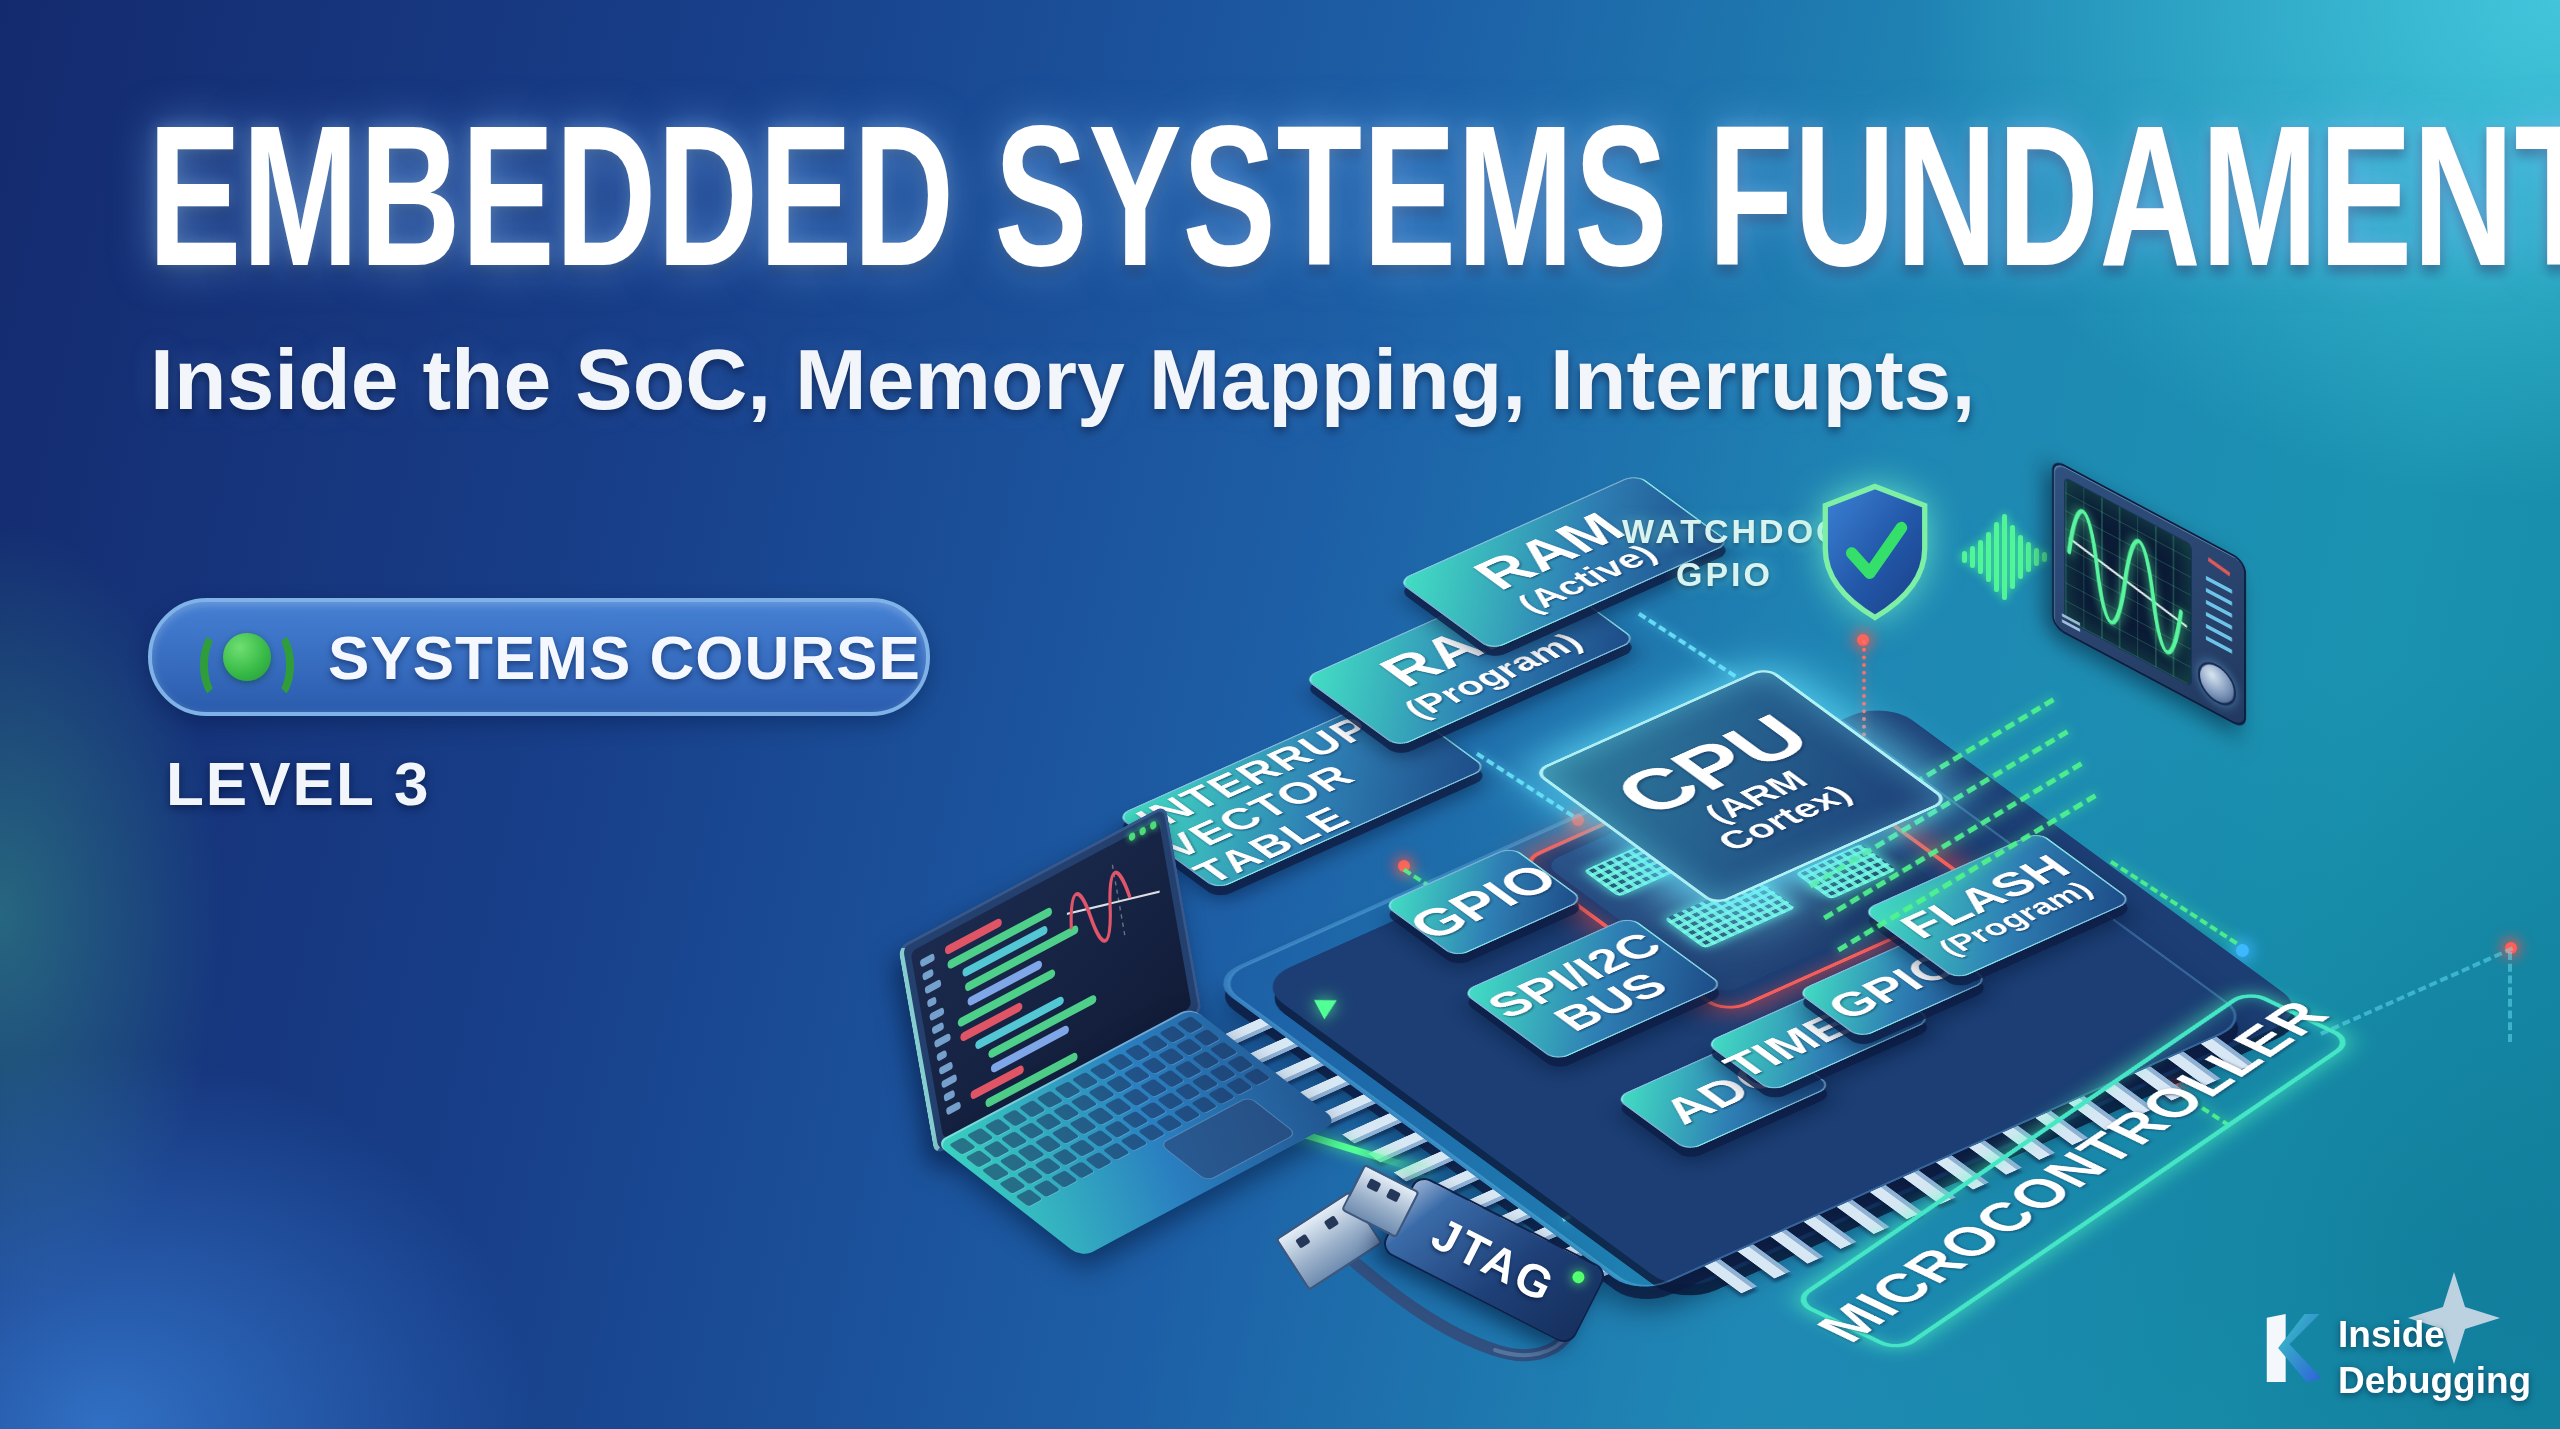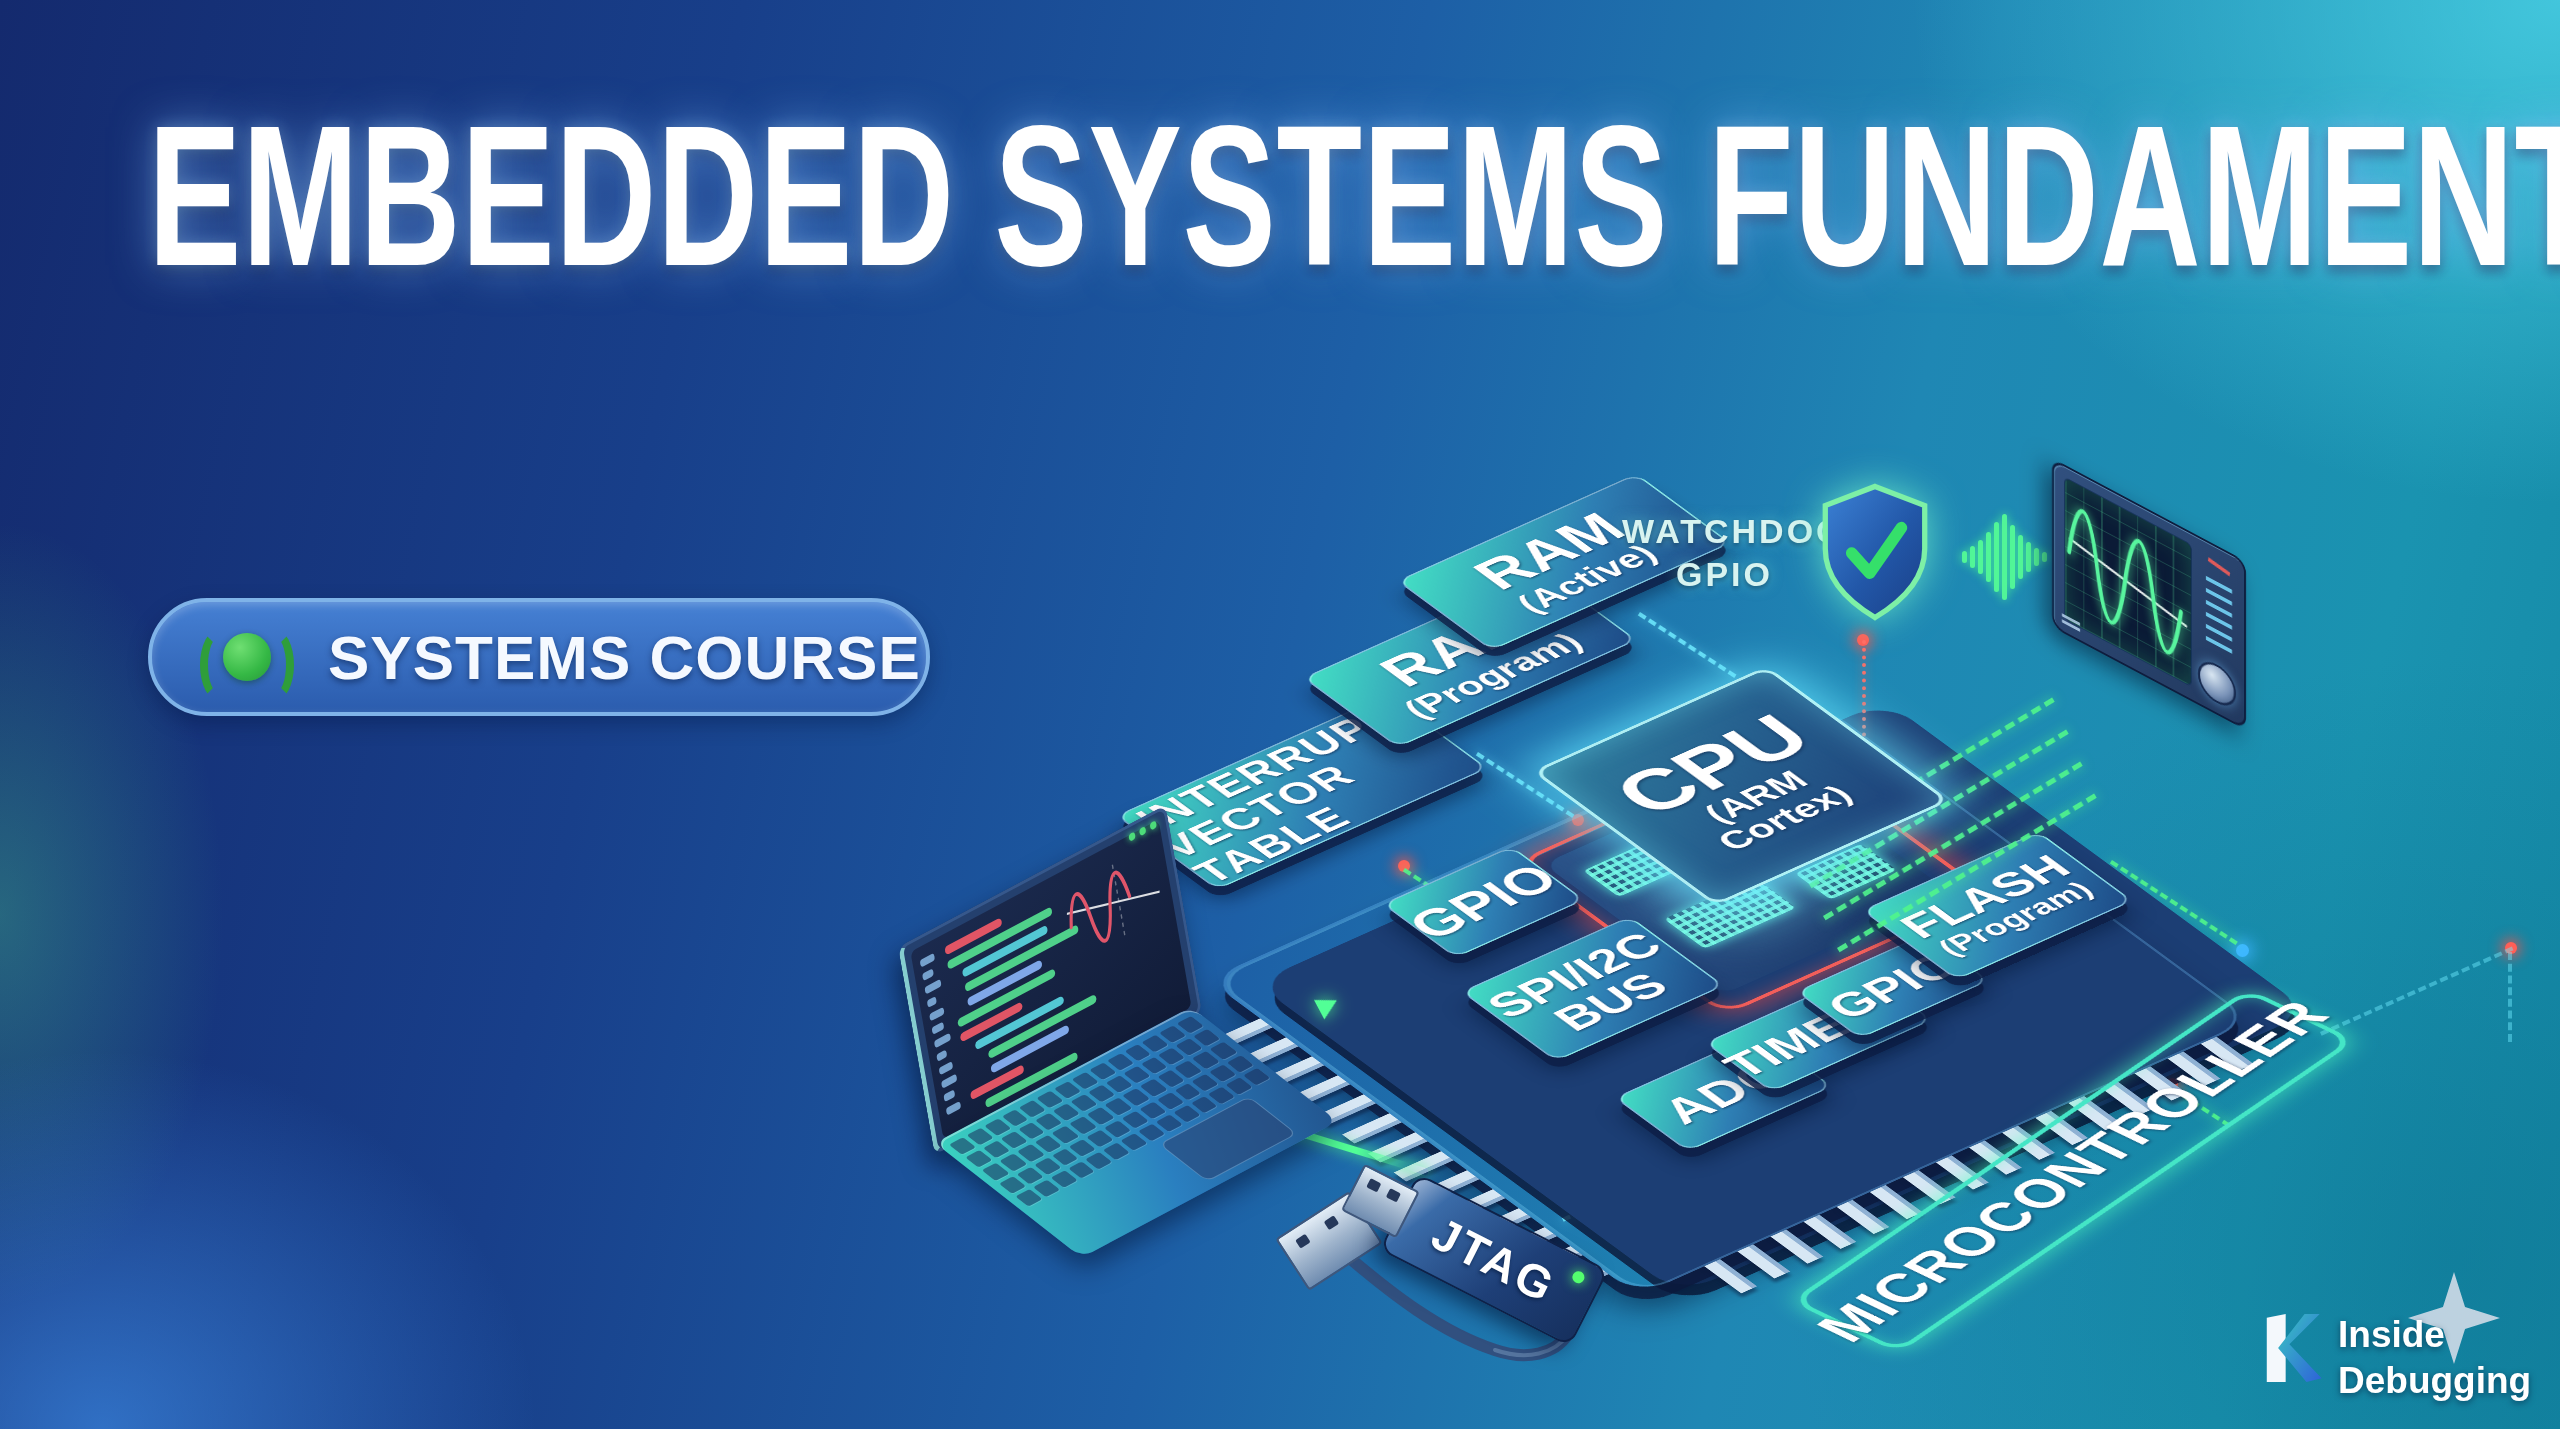--- a/index.html
+++ b/index.html
@@ -160,29 +160,31 @@
   .brand-k{left:2266px;top:1314px;z-index:10;}
   .brand-text{left:2338px;top:1312px;z-index:10;color:#fff;font-weight:bold;font-size:37px;line-height:1.25;
     text-shadow:0 2px 6px rgba(0,20,50,.55);}
 </style>
 </head>
 <body>
 
 <div id="canvas">
 
   <div class="abs title">EMBEDDED SYSTEMS FUNDAMENTALS</div>
+  <div class="abs subtitle" style="top:336px;">Inside the SoC, Memory Mapping, Interrupts,</div>
 
   <div class="abs badge">
     <span class="pulse-wrap">
       <i class="arc l"></i>
       <i class="pulse-dot"></i>
       <i class="arc r"></i>
     </span>
     <span class="badge-label">SYSTEMS COURSE</span>
   </div>
+  <div class="abs level">LEVEL 3</div>
 
   <div class="dash g abs" style="left:1405px;top:868px;width:150px;transform:rotate(33deg);z-index:2;"></div>
   <div class="dash abs" style="left:1531px;top:950px;width:150px;transform:rotate(-24deg);z-index:2;"></div>
   <div class="dash abs" style="left:1478px;top:752px;width:115px;transform:rotate(33deg);z-index:2;"></div>
   <div class="dash abs" style="left:1640px;top:612px;width:115px;transform:rotate(33deg);z-index:2;"></div>
   <div class="dash abs" style="left:2052px;top:1008px;width:140px;transform:rotate(33deg);z-index:2;"></div>
   <div class="dash g abs" style="left:2172px;top:1086px;width:70px;transform:rotate(33deg);z-index:2;"></div>
   <div class="dash g abs" style="left:2112px;top:860px;width:150px;transform:rotate(33deg);z-index:2;"></div>
   <div class="dash f abs" style="left:2320px;top:1032px;width:210px;transform:rotate(-24deg);z-index:2;"></div>
   <div class="dash f abs" style="left:2512px;top:952px;width:90px;transform:rotate(90deg);z-index:2;"></div>

